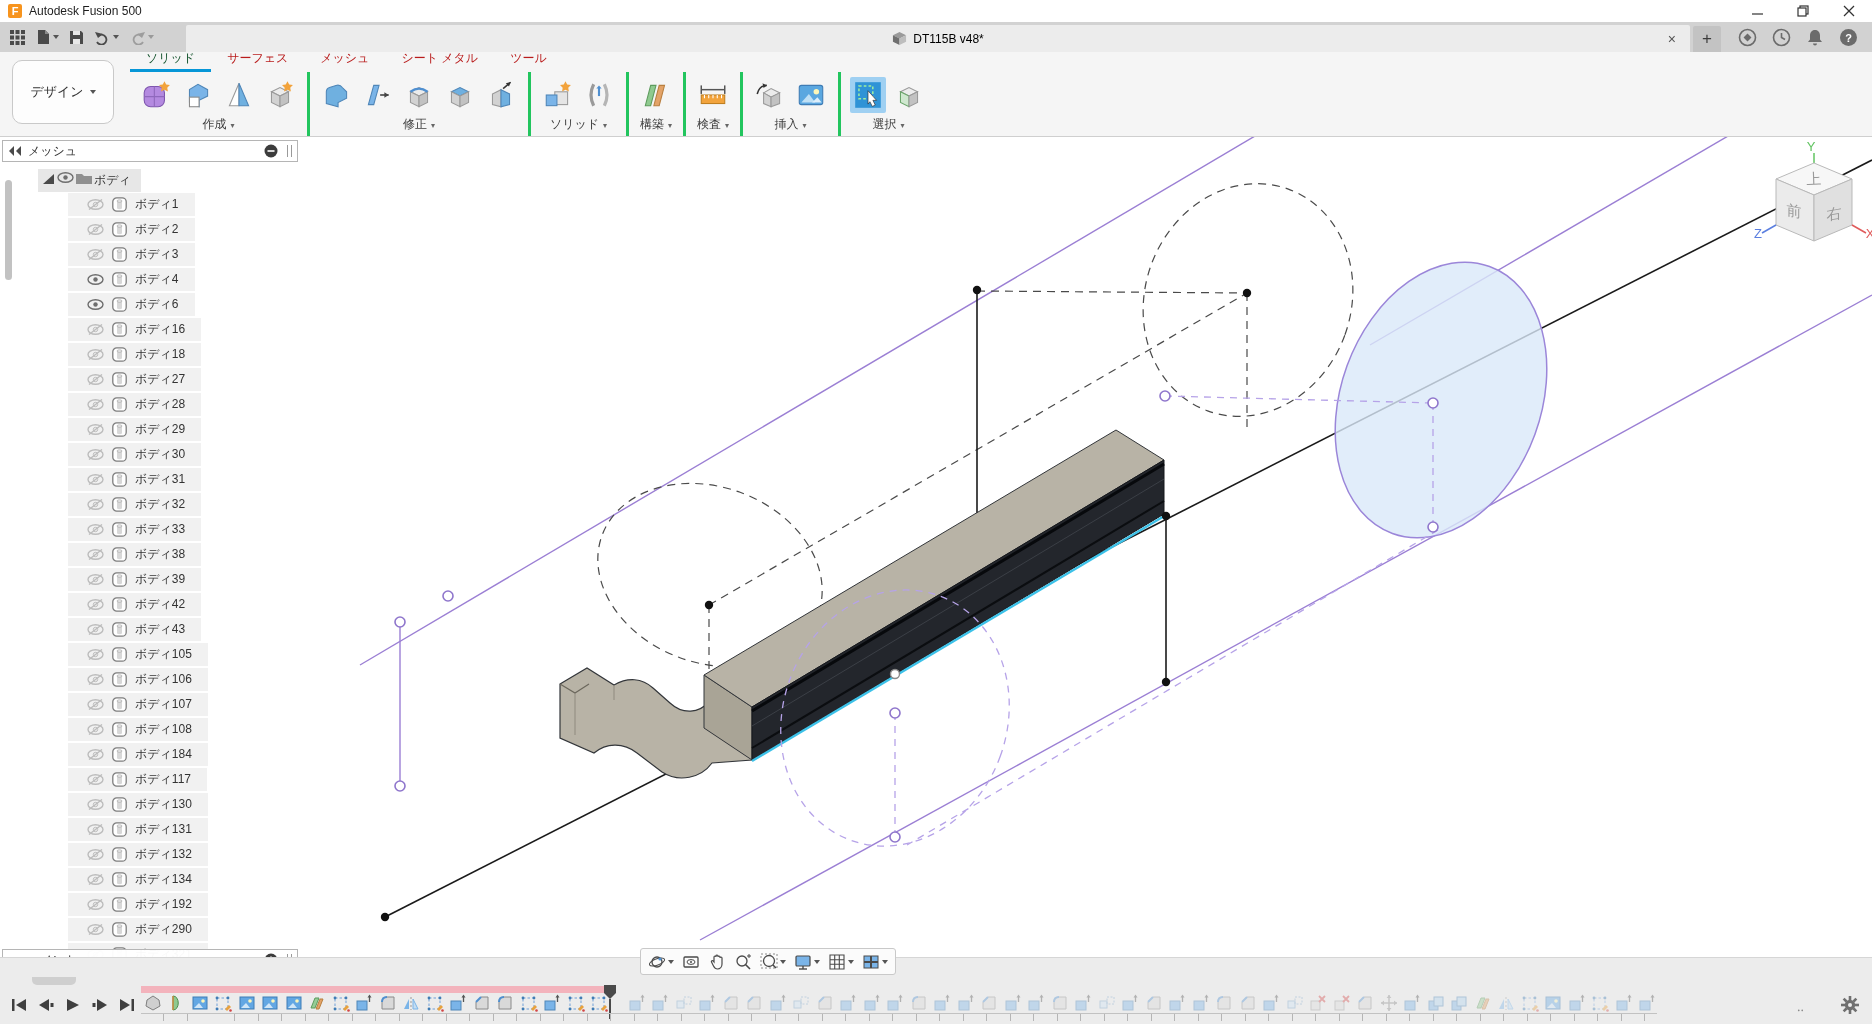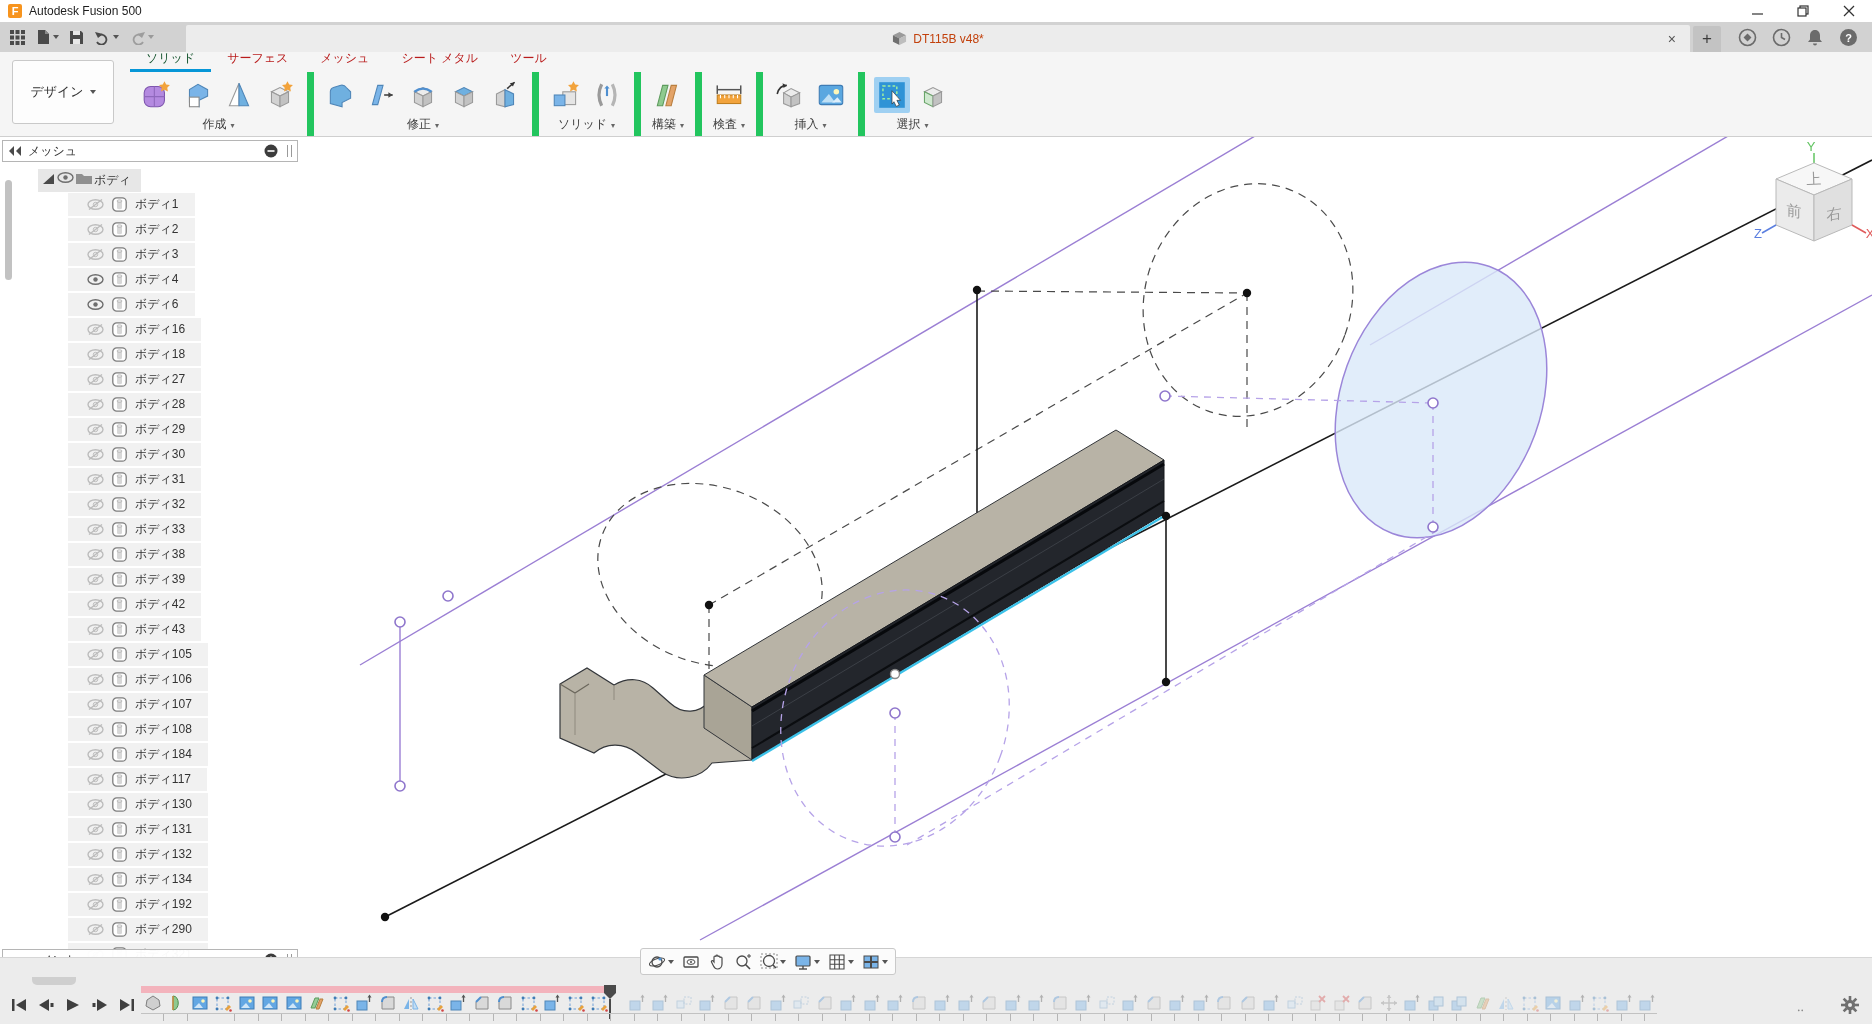--- a/index.html
+++ b/index.html
@@ -13,36 +13,36 @@
   .wincontrols{position:absolute;right:0;top:0;height:22px;display:flex}
   .winbtn{width:46px;height:22px;display:flex;align-items:center;justify-content:center}
   .winbtn svg{stroke:#333;fill:none;stroke-width:1.2}
   
   .tabstrip{height:30px;background:#d2d2d2;display:flex;align-items:stretch}
   .qa{width:186px;display:flex;align-items:center;gap:4px;padding-left:6px;box-sizing:border-box}
   .qabtn{display:flex;align-items:center;gap:2px;padding:2px 3px}
   .caret{width:0;height:0;border-left:3.5px solid transparent;border-right:3.5px solid transparent;border-top:4px solid #555}
   .caret.dim{border-top-color:#9a9a9a}
   .doc-tab{flex:1;background:#ececec;display:flex;align-items:center;justify-content:center;position:relative;margin-top:3px;border-radius:2px 2px 0 0}
-  .doc-title{display:flex;align-items:center;gap:6px;font-size:12px;color:#c2410c}
+  .doc-title{display:flex;align-items:center;gap:6px;font-size:12px;color:#000000}
   .tab-close{position:absolute;right:10px;font-size:14px;color:#555;line-height:1;padding:1px 4px}
   .plus-btn{width:28px;margin:4px 3px 0 3px;background:#c3c3c3;display:flex;align-items:center;justify-content:center;
             font-size:17px;color:#3c3c3c;border-radius:2px 2px 0 0}
   .strip-icons{display:flex;align-items:center;gap:15px;padding:0 14px}
   .strip-icons svg{display:block}
   
   .ribbon{height:84px;background:#f5f5f5;border-bottom:1px solid #cfcfcf;position:relative}
   .design-box{position:absolute;left:12px;top:8px;width:100px;height:62px;background:#fdfdfd;border:1px solid #c9c9c9;
-      border-radius:3px;display:flex;align-items:center;justify-content:center;gap:6px;font-size:13px;color:#333}
+      border-radius:10px;display:flex;align-items:center;justify-content:center;gap:6px;font-size:13px;color:#333}
   .ribbon-main{margin-left:130px;height:100%;display:flex;flex-direction:column}
   .rtabs{display:flex;height:20px;align-items:flex-end}
   .rtab{padding:1px 16px 2px 16px;font-size:12px;color:#b91c1c;border-bottom:3px solid transparent}
   .rtab.active{color:#14532d;border-bottom-color:#0696d7}
   .rgroups{display:flex;flex:1}
-  .rgroup{display:flex;flex-direction:column;justify-content:space-between;padding:3px 9px 1px 9px;border-right:7px solid #22c55e}
+  .rgroup{display:flex;flex-direction:column;justify-content:space-between;padding:3px 9px 1px 9px;border-right:3px solid #22c55e}
   .ricons{display:flex;gap:5px;align-items:center;justify-content:center;flex:1}
   .ricon{width:36px;height:36px;display:flex;align-items:center;justify-content:center;border-radius:2px}
   .ricon.pressed{background:#9fd0f2}
   .rlabel{text-align:center;font-size:12px;color:#3c3c3c;padding:1px 0 2px;white-space:nowrap}
   .rlabel::after{content:"▾";font-size:8px;color:#666;margin-left:4px}
   
   #canvas-wrap{position:absolute;left:0;top:137px;width:1872px;height:818px;background:#fff}
   
   .panel-header{height:22px;background:rgba(255,255,255,.97);border:1px solid #b5b5b5;display:flex;align-items:center;
       font-size:12px;color:#333;padding:0 5px;gap:7px;box-sizing:border-box}

